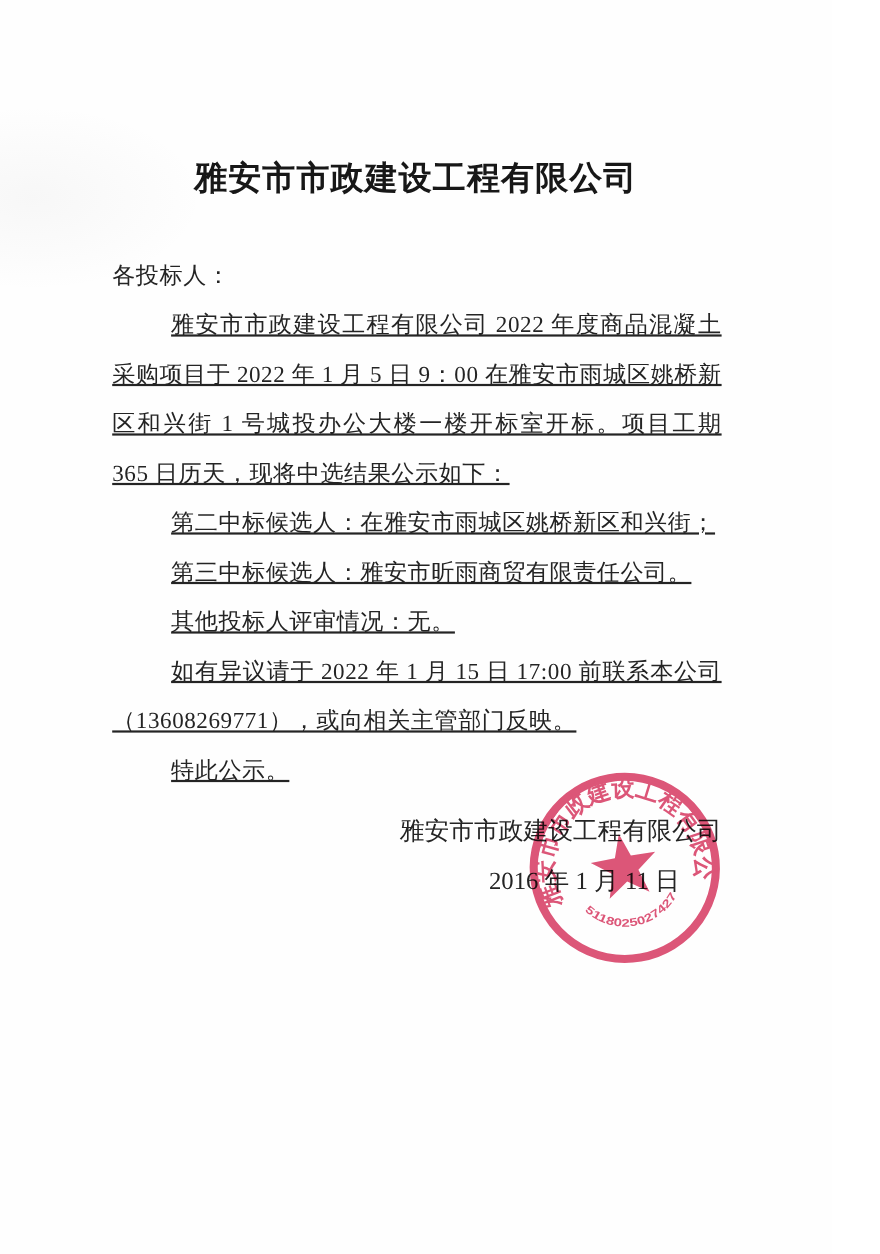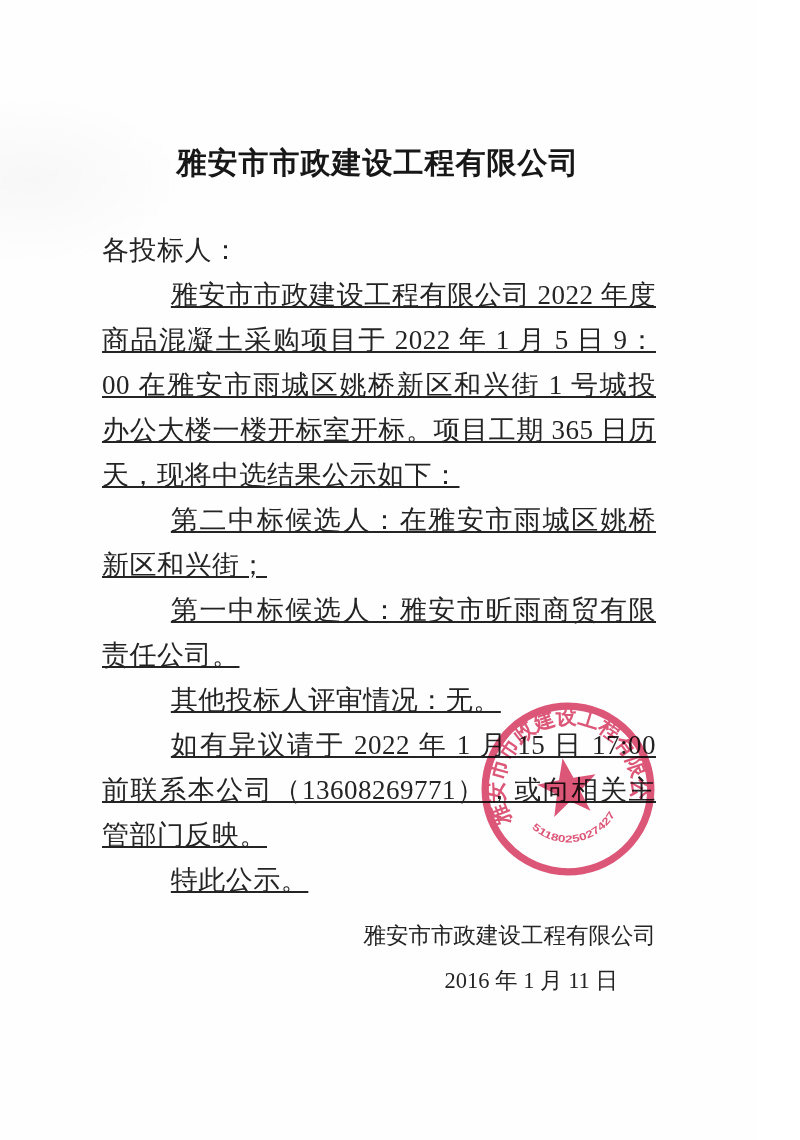--- a/index.html
+++ b/index.html
@@ -22,21 +22,21 @@
     text-align: center;
     font-family: "Liberation Sans", sans-serif;
     font-weight: bold;
     font-size: 30px;
     line-height: 50px;
     letter-spacing: 1px;
     color: #171717;
   }
   .content {
     margin: 40px 100px 0 102px;
-    font-size: 27px;
+    font-size: 21px;
     line-height: 45px;
     text-align: justify;
     letter-spacing: 0.5px;
     color: #242424;
   }
   .content p { margin: 0; }
   .indent { text-indent: 2.55em; text-decoration: underline; }
   .no-indent { text-indent: 0; }
   .signature {
     margin: 10px 100px 0 102px;
@@ -63,21 +63,21 @@
 <div class="page">
 
   <div class="title-block">
     <div>雅安市市政建设工程有限公司</div>
   </div>
 
   <div class="content">
     <p class="no-indent">各投标人：</p>
     <p class="indent">雅安市市政建设工程有限公司 2022 年度商品混凝土采购项目于 2022 年 1 月 5 日 9：00 在雅安市雨城区姚桥新区和兴街 1 号城投办公大楼一楼开标室开标。项目工期 365 日历天，现将中选结果公示如下：</p>
     <p class="indent">第二中标候选人：在雅安市雨城区姚桥新区和兴街；</p>
-    <p class="indent">第一中标候选人：雅安市昕雨商贸有限责任公司。</p>
+    <p class="indent">第三中标候选人：雅安市昕雨商贸有限责任公司。</p>
     <p class="indent">其他投标人评审情况：无。</p>
     <p class="indent">如有异议请于 2022 年 1 月 15 日 17:00 前联系本公司（13608269771），或向相关主管部门反映。</p>
     <p class="indent">特此公示。</p>
   </div>
 
   <div class="signature">
     <div class="sig-company">雅安市市政建设工程有限公司</div>
     <div class="sig-date">2016 年 1 月 11 日</div>
   </div>
 

